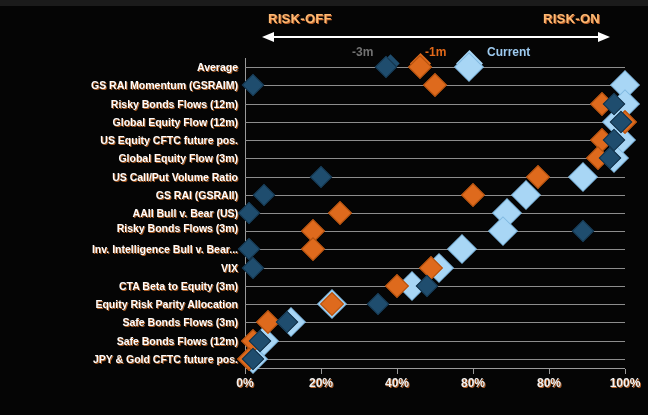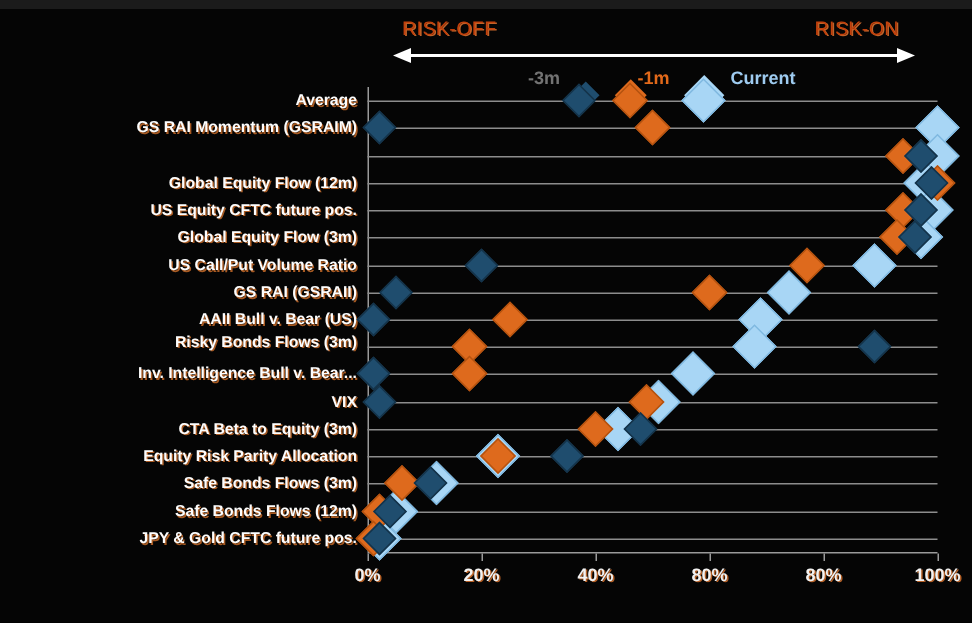--- a/index.html
+++ b/index.html
@@ -2,21 +2,21 @@
 <html><head>
 <meta charset="utf-8">
 <style>
   html,body{margin:0;padding:0;background:#000;}
   body{width:648px;height:415px;overflow:hidden;font-family:"Liberation Sans",sans-serif;}
   #root{position:relative;width:648px;height:415px;background:#050505;}
 
   .topbar{position:absolute;left:0;top:0;width:648px;height:6px;background:#1b1b1b;}
 
   .riskoff-label,.riskon-label{
-    position:absolute;top:11px;color:#c2410c;font-size:13px;font-weight:normal;
+    position:absolute;top:11px;color:#fdba74;font-size:13px;font-weight:bold;
     letter-spacing:.3px;text-shadow:1px 1px 0 #c0632a;
   }
   .riskoff-label{left:268px;}
   .riskon-label{left:543px;}
 
   .arrowbar{position:absolute;left:262px;top:31px;width:348px;height:12px;}
   .arrowbar svg{display:block;}
 
   .legend{position:absolute;top:45px;height:18px;font-size:12px;font-weight:bold;}
   .lg-3m{left:352px;color:#737373;}
@@ -68,20 +68,21 @@
   <div class="legend lg-1m">-1m</div>
   <div class="legend lg-cur">Current</div>
 
   <div class="legend-dot ld3"></div>
   <div class="legend-dot ld1"></div>
   <div class="legend-dot ldc"></div>
 
   <div class="ylabels" id="ylabels">
       <div class="ylabel" style="top: 67.1176px;">Average</div>
       <div class="ylabel" style="top: 85.3529px;">GS RAI Momentum (GSRAIM)</div>
+      <div class="ylabel" style="top: 103.588px;">Risky Bonds Flows (12m)</div>
       <div class="ylabel" style="top: 121.824px;">Global Equity Flow (12m)</div>
       <div class="ylabel" style="top: 140.059px;">US Equity CFTC future pos.</div>
       <div class="ylabel" style="top: 158.294px;">Global Equity Flow (3m)</div>
       <div class="ylabel" style="top: 176.529px;">US Call/Put Volume Ratio</div>
       <div class="ylabel" style="top: 194.765px;">GS RAI (GSRAII)</div>
       <div class="ylabel" style="top: 213px;">AAII Bull v. Bear (US)</div>
       <div class="ylabel" style="top: 228px;">Risky Bonds Flows (3m)</div>
       <div class="ylabel" style="top: 249.471px;">Inv. Intelligence Bull v. Bear...</div>
       <div class="ylabel" style="top: 267.706px;">VIX</div>
       <div class="ylabel" style="top: 285.941px;">CTA Beta to Equity (3m)</div>

